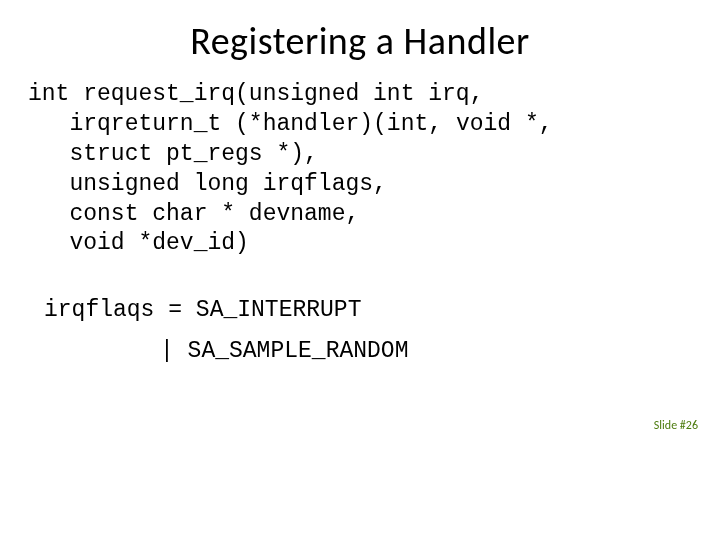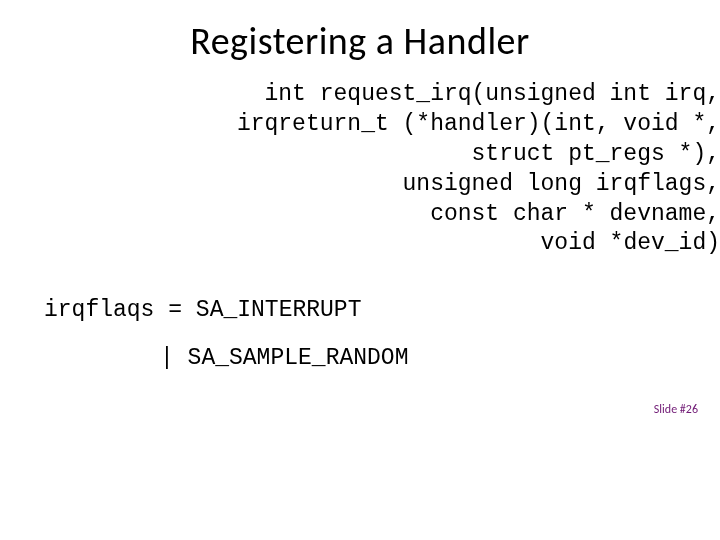--- a/index.html
+++ b/index.html
@@ -28,42 +28,41 @@
     letter-spacing: 0.5px;
   }
   .code-block {
     font-family: "Courier New", monospace;
     font-size: 23px;
     color: #000;
     line-height: 1.3;
     white-space: pre;
     padding-left: 28px;
     padding-top: 6px;
-    text-align: right;
   }
   .irqflags-line {
     font-family: "Courier New", monospace;
     font-size: 23px;
     color: #000;
     padding-left: 44px;
     margin-top: 38px;
   }
   .flag-line {
     font-family: "Courier New", monospace;
     font-size: 23px;
     color: #000;
     padding-left: 160px;
-    margin-top: 22px;
+    margin-top: 15px;
   }
   .footer {
     position: absolute;
-    bottom: 28px;
+    bottom: 12px;
     right: 22px;
     font-size: 12px;
-    color: #701a75;
+    color: #4d7c0f;
     font-family: Calibri, Arial, sans-serif;
   }
 </style>
 </head>
 <body>
 
 <div class="slide">
   <div class="title">Registering a Handler</div>
 
   <div class="code-block"><span>int request_irq(unsigned int irq,</span>

